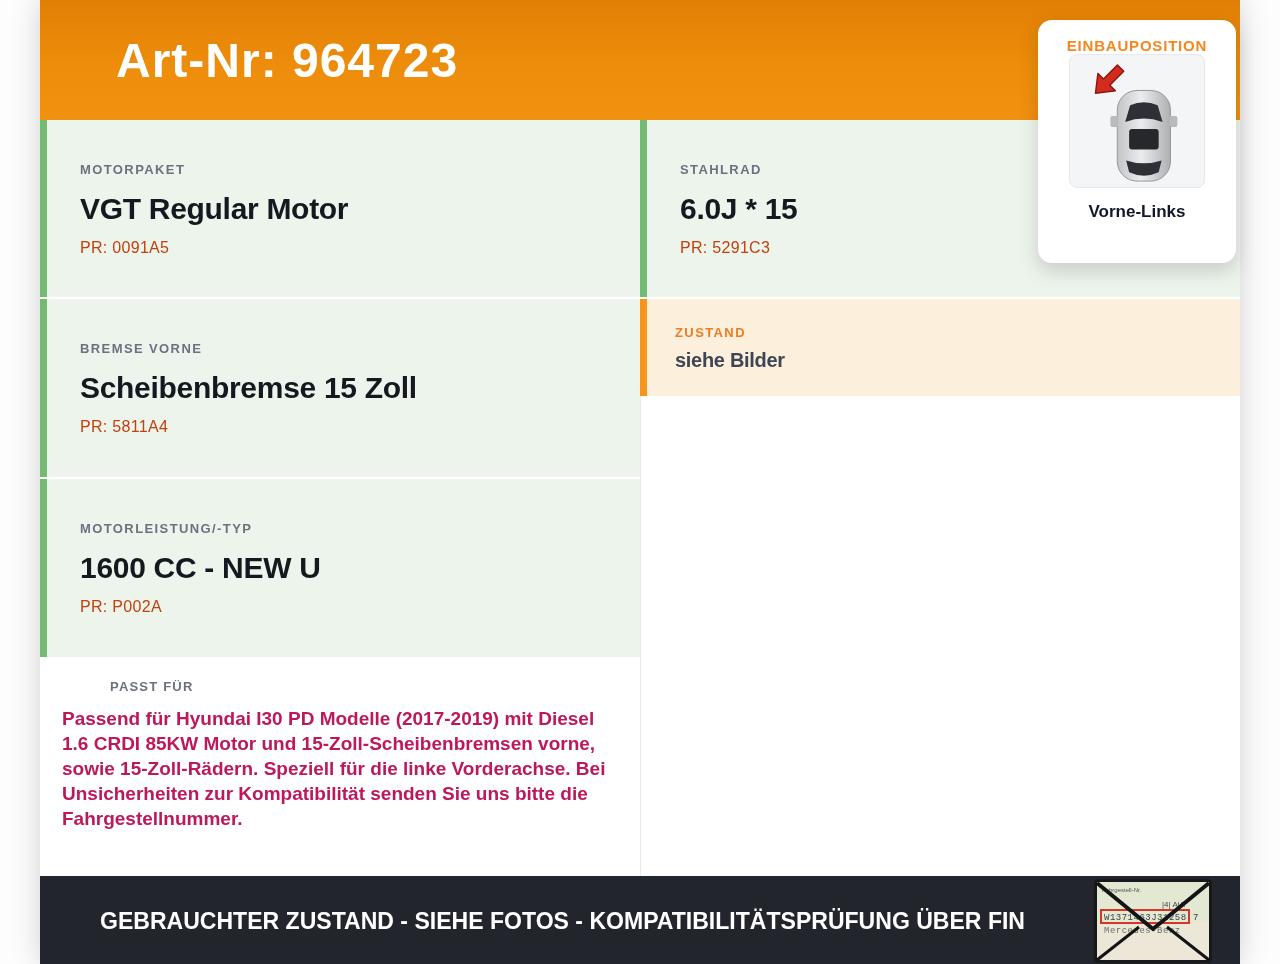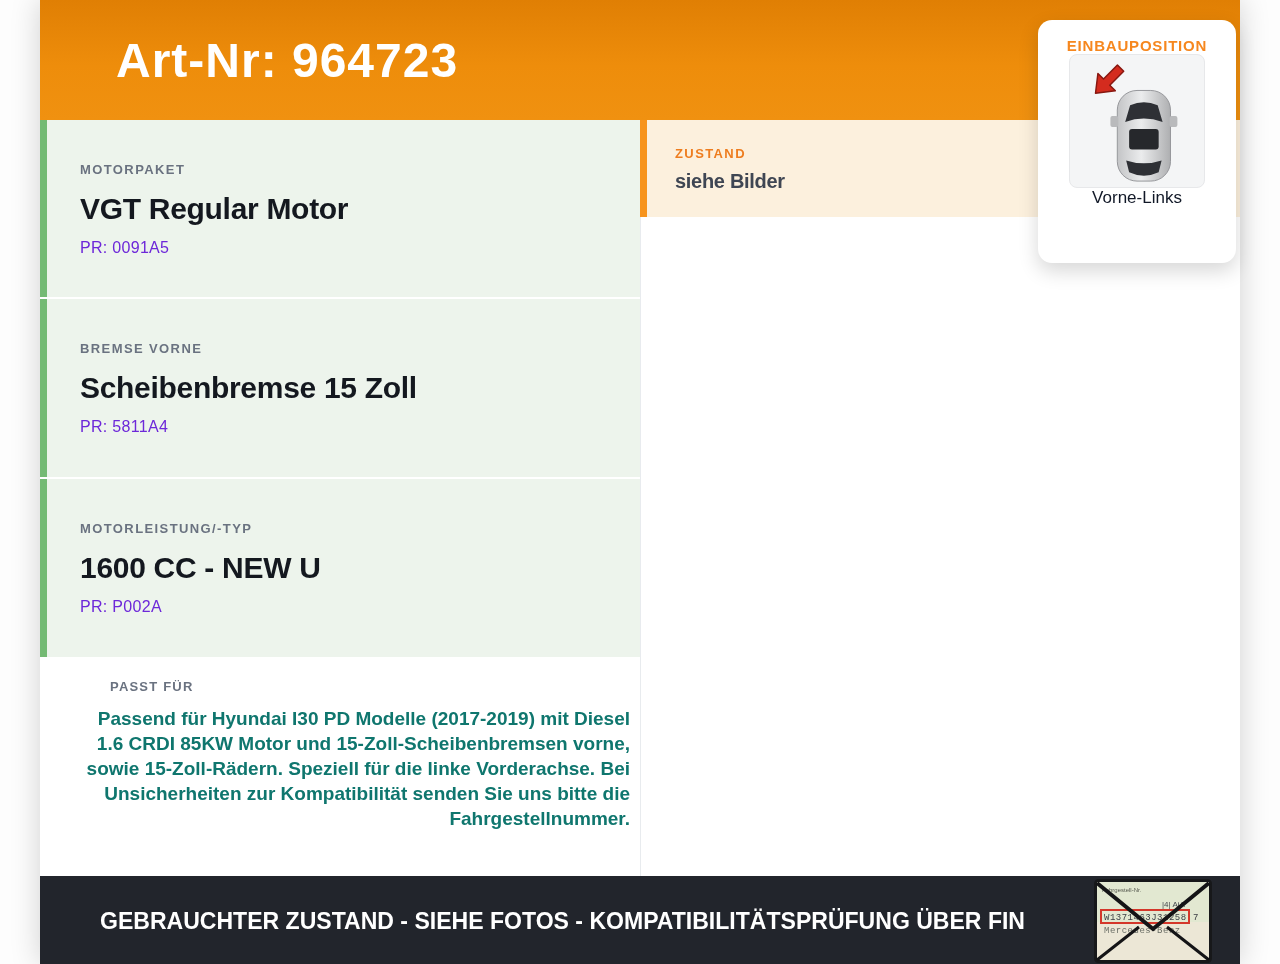--- a/index.html
+++ b/index.html
@@ -48,31 +48,31 @@
   .card-label{
     font-size:13px;font-weight:700;color:#6A7280;letter-spacing:1.4px;
     margin-bottom:15px;
   }
   .card.zustand .card-label{color:#EE7D1F;margin-bottom:9px;}
   .card-value{
     font-size:30px;font-weight:700;color:#14181F;letter-spacing:-0.3px;
     margin-bottom:13px;white-space:nowrap;
   }
   .zustand-value{font-size:20px;font-weight:600;color:#3F4653;}
-  .card-pr{font-size:16px;color:#6d28d9;letter-spacing:0.3px;}
+  .card-pr{font-size:16px;color:#c2410c;letter-spacing:0.3px;}
   .filler{flex:1;border-left:1px solid #E8EBEE;background:#ffffff;}
   
   .passt{
     box-sizing:border-box;height:217px;background:#ffffff;
     padding:20px 20px 0 22px;
   }
   .passt .card-label{letter-spacing:1.2px;margin-bottom:12px;padding-left:48px;}
   .passt p{
-    margin:12px;width:556px;
-    font-size:19px;font-weight:700;color:#0f766e;line-height:25px;text-align:right;
+    margin:0;width:556px;
+    font-size:19px;font-weight:700;color:#be185d;line-height:25px;
   }
   
   .bottombar{
     position:relative;height:89px;background:#22252C;
     display:flex;align-items:center;
     padding-left:60px;box-sizing:border-box;
   }
   .bottombar .footer-text{
     color:#ffffff;font-size:24px;font-weight:700;letter-spacing:0;
     transform:scaleX(0.96);transform-origin:left center;white-space:nowrap;
@@ -89,21 +89,21 @@
   .einbau-label{
     font-size:15px;font-weight:700;color:#F6871E;letter-spacing:0.8px;
     white-space:nowrap;
   }
   .einbau-imgbox{
     width:136px;height:134px;margin:0 auto;
     background:#F4F5F6;border:1px solid #E7E8EA;border-radius:8px;
     box-sizing:border-box;overflow:hidden;
   }
   .einbau-pos{
-    margin-top:0;font-size:17px;font-weight:400;color:#111827;
+    margin-top:14px;font-size:17px;font-weight:700;color:#111827;
   }
 </style>
 </head>
 <body>
 
 <div class="stage">
   <div class="page">
 
     <header class="topbar">
       <h1>Art-Nr: 964723</h1>
@@ -131,20 +131,25 @@
         </section>
 
         <section class="passt">
           <div class="card-label">PASST FÜR</div>
           <p>Passend für Hyundai I30 PD Modelle (2017-2019) mit Diesel 1.6 CRDI 85KW Motor und 15-Zoll-Scheibenbremsen vorne, sowie 15-Zoll-Rädern. Speziell für die linke Vorderachse. Bei Unsicherheiten zur Kompatibilität senden Sie uns bitte die Fahrgestellnummer.</p>
         </section>
 
       </div>
       <div class="col">
 
+        <section class="card h177">
+          <div class="card-label">STAHLRAD</div>
+          <div class="card-value">6.0J * 15</div>
+          <div class="card-pr">PR: 5291C3</div>
+        </section>
 
 
         <section class="card zustand">
           <div class="card-label">ZUSTAND</div>
           <div class="card-value zustand-value">siehe Bilder</div>
         </section>
 
         <div class="filler"></div>
 
       </div>

